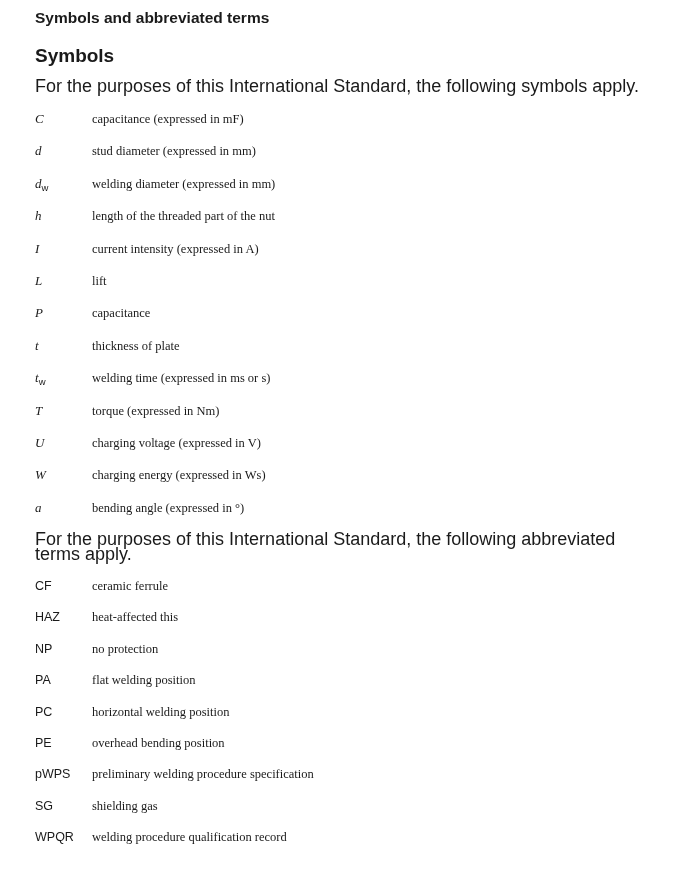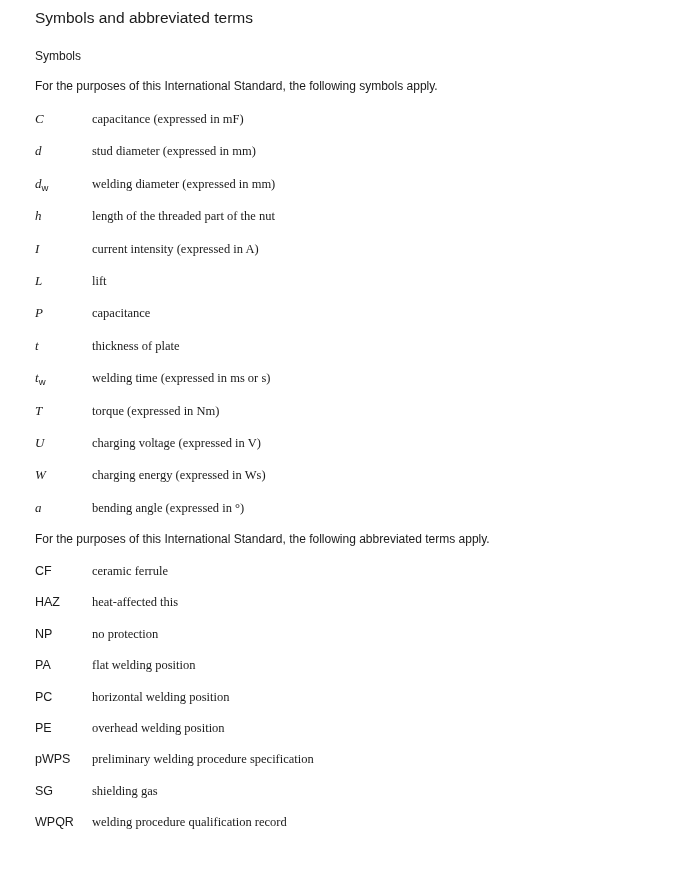--- a/index.html
+++ b/index.html
@@ -11,32 +11,32 @@
     width: 693px;
     height: 886px;
     overflow: hidden;
     color: #1a1a1a;
     font-family: "Liberation Sans", sans-serif;
     box-sizing: border-box;
     padding: 9px 30px 0 35px;
   }
   .doc-title {
     font-size: 15.5px;
-    font-weight: normal;
+    font-weight: bold;
     line-height: 18px;
     margin: 0 0 21px 0;
   }
   .section-heading {
-    font-size: 12px;
-    font-weight: normal;
+    font-size: 19px;
+    font-weight: bold;
     line-height: 16px;
     margin: 0 0 15px 0;
   }
   .intro {
-    font-size: 12px;
+    font-size: 18px;
     line-height: 15px;
     margin: 0 0 17px 0;
   }
   .term-list {
     margin: 0;
     padding: 0;
   }
   .row {
     display: flex;
     align-items: baseline;
@@ -176,21 +176,21 @@
         <span class="def-col">flat welding position</span>
       </div>
 
       <div class="row">
         <span class="abbr-col">PC</span>
         <span class="def-col">horizontal welding position</span>
       </div>
 
       <div class="row">
         <span class="abbr-col">PE</span>
-        <span class="def-col">overhead welding position</span>
+        <span class="def-col">overhead bending position</span>
       </div>
 
       <div class="row">
         <span class="abbr-col">pWPS</span>
         <span class="def-col">preliminary welding procedure specification</span>
       </div>
 
       <div class="row">
         <span class="abbr-col">SG</span>
         <span class="def-col">shielding gas</span>

